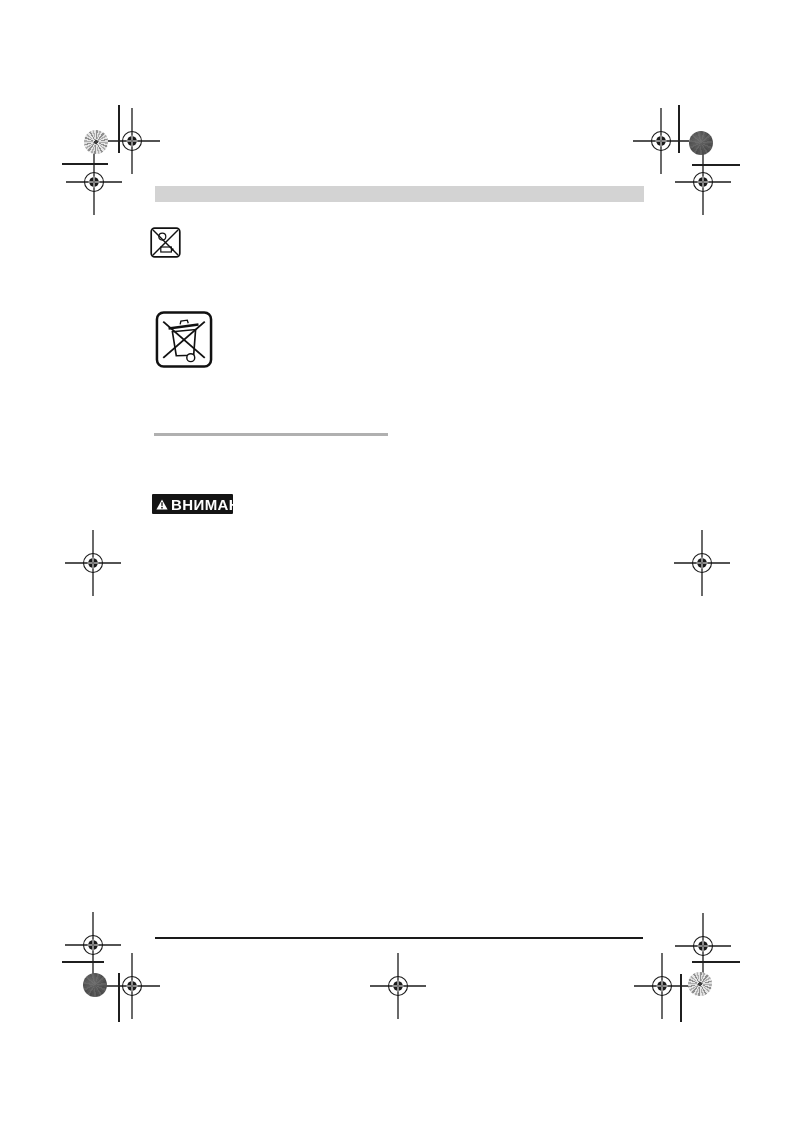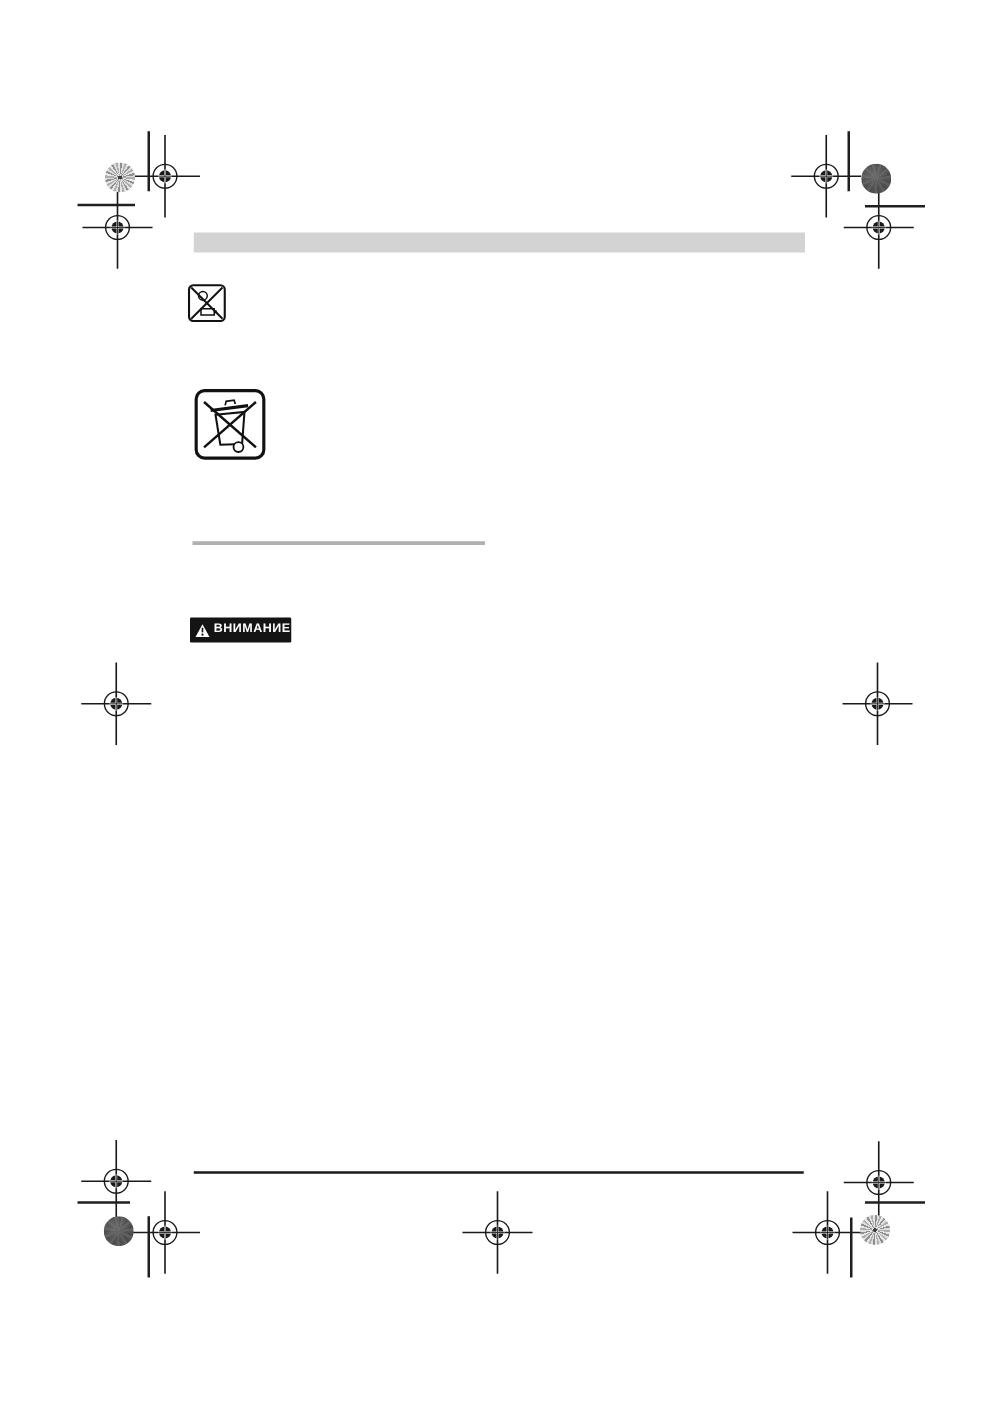--- a/index.html
+++ b/index.html
@@ -53,21 +53,21 @@
   .icon-box{position:absolute;}
   .icon-box svg{display:block;width:100%;height:100%;}
   .battery-box{left:150px;top:227px;width:31px;height:31px;}
   .weee-box{left:155px;top:311px;width:58px;height:57px;}
 
   .divider{position:absolute;left:154px;top:433px;width:234px;height:3px;background:#b0b0b0;}
 
   .warn-badge{position:absolute;left:152px;top:494px;width:81px;height:20px;background:#141414;
     border-radius:1px;display:flex;align-items:center;gap:3px;padding-left:4px;box-sizing:border-box;}
   .warn-badge .tri{width:12px;height:11px;flex:0 0 auto;}
-  .warn-badge .lbl{color:#ffffff;font-size:10px;font-weight:bold;letter-spacing:.4px;line-height:1;
+  .warn-badge .lbl{color:#ffffff;font-size:15px;font-weight:bold;letter-spacing:.4px;line-height:1;
     white-space:nowrap;transform:translateY(-0.5px);}
 
   .footer-rule{position:absolute;left:155px;top:937px;width:488px;height:2px;background:#1a1a1a;}
 </style>
 </head>
 <body>
 
 <div class="page">
 
   <svg width="0" height="0" style="position:absolute" aria-hidden="true">

